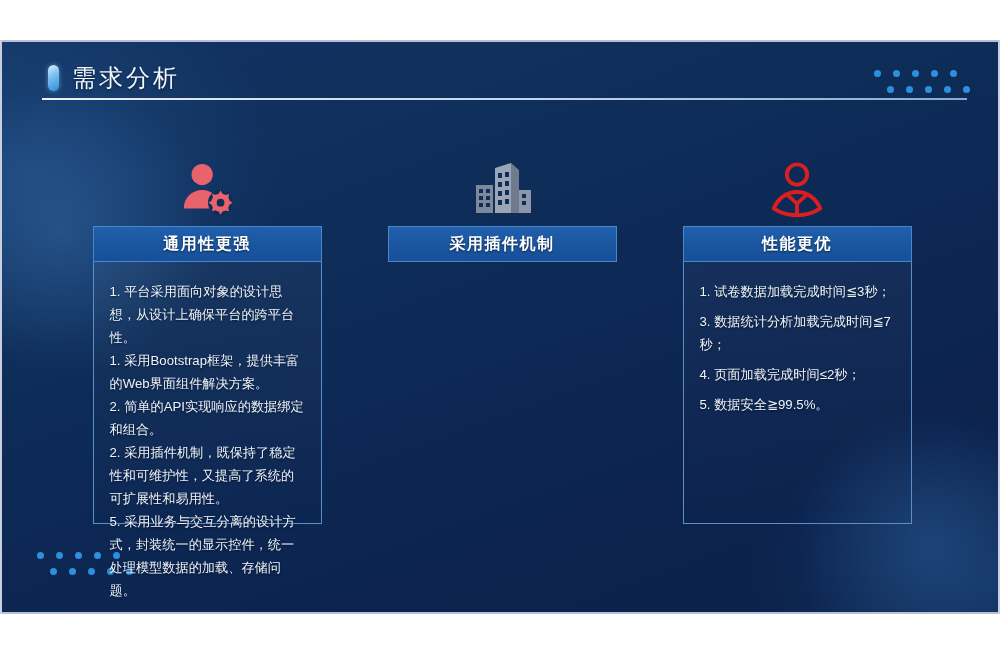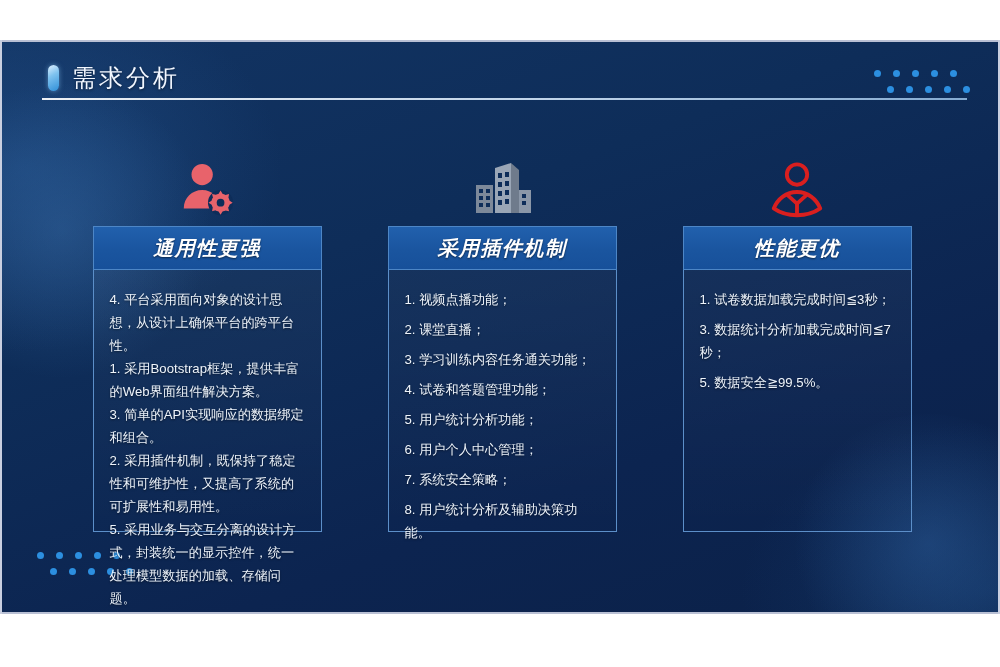--- a/index.html
+++ b/index.html
@@ -102,32 +102,31 @@
     position: absolute;
     top: 0; left: 0; right: 0;
     height: 74px;
     display: flex;
     align-items: flex-end;
     justify-content: center;
   }
   .card-icon svg { display: block; }
 
   .card-head {
-    height: 44px;
+    height: 36px;
     background: linear-gradient(180deg, #2160ad 0%, #1a559f 55%, #17509a 100%);
     border: 1px solid #4d86c6;
     display: flex;
     align-items: center;
     justify-content: center;
     color: #ffffff;
-    font-size: 20px;
+    font-size: 16px;
     font-weight: bold;
     letter-spacing: 1.5px;
     text-shadow: 0 1px 2px rgba(0,0,0,0.55);
-    font-style: italic;
   }
   .card-body {
     border: 1px solid #5c8fc9;
     border-top: none;
     height: 262px;
     padding: 18px 16px 10px 16px;
     background: linear-gradient(180deg, rgba(255,255,255,0.035) 0%, rgba(255,255,255,0.0) 100%);
   }
   .card-body ul { list-style: none; }
   .card-body li {
@@ -210,23 +209,23 @@
             <path d="M46 31.5l2.6 4.3h-5.2zM46 56.5l-2.6-4.3h5.2zM58.5 44l-4.3 2.6v-5.2zM33.5 44l4.3-2.6v5.2z
                      M54.8 35.2l-1 5-3.7-3.7zM37.2 52.8l1-5 3.7 3.7zM54.8 52.8l-5-1 3.7-3.7zM37.2 35.2l5 1-3.7 3.7z"></path>
             <circle cx="46" cy="44" r="9.5"></circle>
           </g>
           <circle cx="46" cy="44" r="4" fill="#0e2d59"></circle>
         </svg>
       </div>
       <div class="card-head">通用性更强</div>
       <div class="card-body tight">
         <ul>
-          <li>4. 平台采用面向对象的设计思想，从设计上确保平台的跨平台性。</li>
+          <li>1. 平台采用面向对象的设计思想，从设计上确保平台的跨平台性。</li>
           <li>1. 采用Bootstrap框架，提供丰富的Web界面组件解决方案。</li>
-          <li>3. 简单的API实现响应的数据绑定和组合。</li>
+          <li>2. 简单的API实现响应的数据绑定和组合。</li>
           <li>2. 采用插件机制，既保持了稳定性和可维护性，又提高了系统的可扩展性和易用性。</li>
           <li>5. 采用业务与交互分离的设计方式，封装统一的显示控件，统一处理模型数据的加载、存储问题。</li>
         </ul>
       </div>
     </div>
 
     <div class="card">
       <div class="card-icon">
         <svg width="64" height="62" viewBox="0 0 64 62" aria-hidden="true">
 
@@ -257,47 +256,36 @@
               <rect x="35" y="39" width="4" height="5"></rect>
           </g>
 
           <g fill="#0e2d59">
             <rect x="52" y="34" width="4" height="4"></rect>
               <rect x="52" y="41" width="4" height="4"></rect>
           </g>
         </svg>
       </div>
       <div class="card-head">采用插件机制</div>
-      <div class="card-body loose">
-        <ul>
-          <li>1. 视频点播功能；</li>
-          <li>2. 课堂直播；</li>
-          <li>3. 学习训练内容任务通关功能；</li>
-          <li>4. 试卷和答题管理功能；</li>
-          <li>5. 用户统计分析功能；</li>
-          <li>6. 用户个人中心管理；</li>
-          <li>7. 系统安全策略；</li>
-          <li>8. 用户统计分析及辅助决策功能。</li>
-        </ul>
-      </div>
     </div>
 
     <div class="card">
       <div class="card-icon">
         <svg width="62" height="62" viewBox="0 0 64 64" aria-hidden="true">
           <circle cx="32" cy="15" r="10.5" fill="none" stroke="#d91f1f" stroke-width="4"></circle>
           <path d="M8 50c4-10 13-17 24-17s20 7 24 17c-7 5-15 7-24 7s-17-2-24-7z" fill="none" stroke="#d91f1f" stroke-width="4" stroke-linejoin="round"></path>
           <path d="M22 36l10 9 10-9" fill="none" stroke="#d91f1f" stroke-width="4" stroke-linecap="round" stroke-linejoin="round"></path>
           <path d="M32 45v11" fill="none" stroke="#d91f1f" stroke-width="4" stroke-linecap="round"></path>
         </svg>
       </div>
       <div class="card-head">性能更优</div>
       <div class="card-body loose">
         <ul>
           <li>1. 试卷数据加载完成时间≦3秒；</li>
           <li>3. 数据统计分析加载完成时间≦7秒；</li>
+          <li>4. 页面加载完成时间≤2秒；</li>
           <li>5. 数据安全≧99.5%。</li>
         </ul>
       </div>
     </div>
 
   </div>
 </div>
 
 </body></html>

